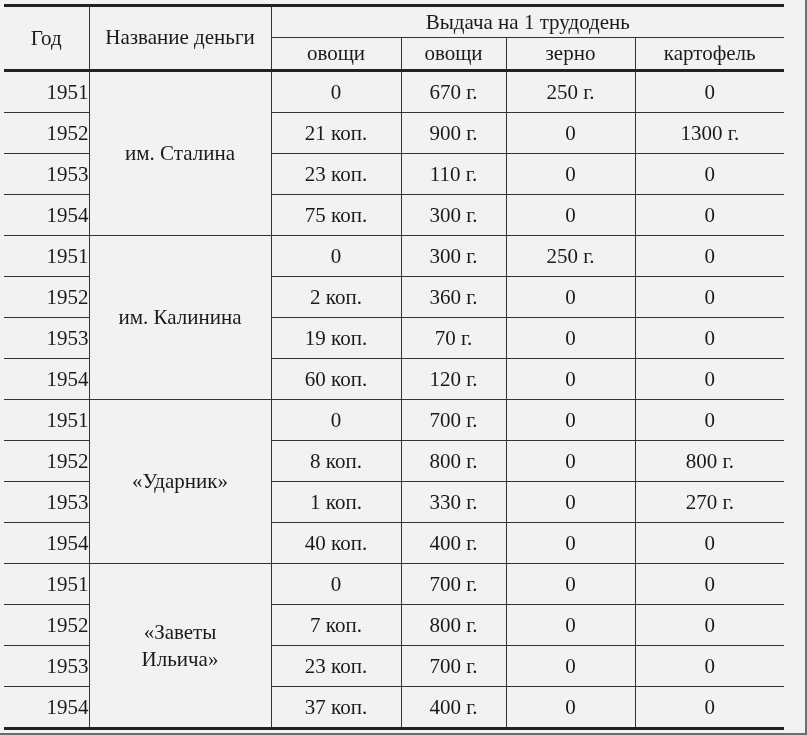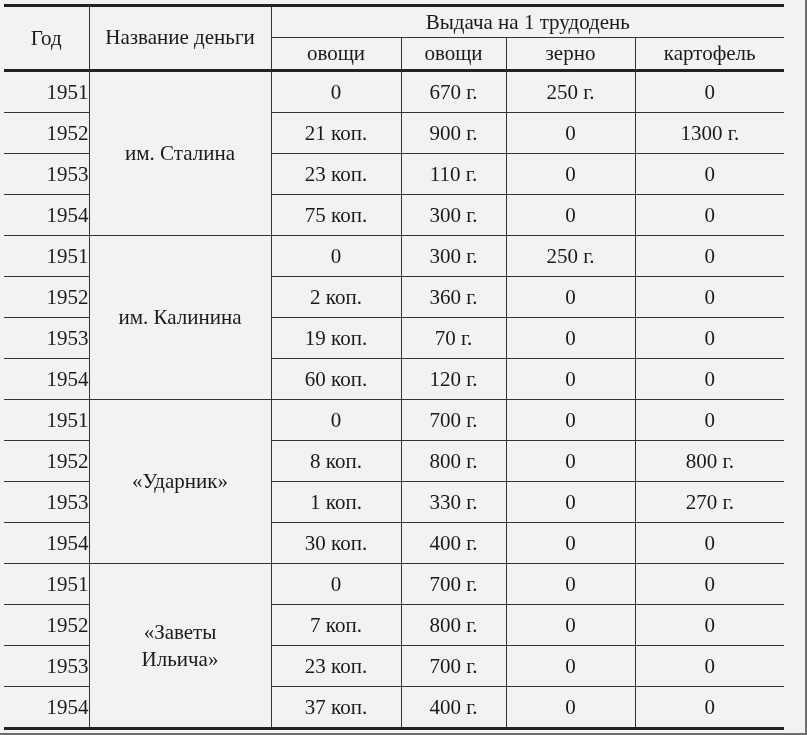--- a/index.html
+++ b/index.html
@@ -143,21 +143,21 @@
       </tr>
       <tr>
         <td class="year">1953</td>
         <td class="vl">1 коп.</td>
         <td class="vl">330 г.</td>
         <td class="vl">0</td>
         <td class="vl">270 г.</td>
       </tr>
       <tr>
         <td class="year">1954</td>
-        <td class="vl">30 коп.</td>
+        <td class="vl">40 коп.</td>
         <td class="vl">400 г.</td>
         <td class="vl">0</td>
         <td class="vl">0</td>
       </tr>
       <tr>
         <td class="year" style="border-top: 1.5px solid rgb(51, 51, 51);">1951</td>
         <td class="name vl" rowspan="4" style="padding: 0px 35px; border-top: 1.5px solid rgb(51, 51, 51);">«Заветы Ильича»</td>
         <td class="vl" style="border-top: 1.5px solid rgb(51, 51, 51);">0</td>
         <td class="vl" style="border-top: 1.5px solid rgb(51, 51, 51);">700 г.</td>
         <td class="vl" style="border-top: 1.5px solid rgb(51, 51, 51);">0</td>

